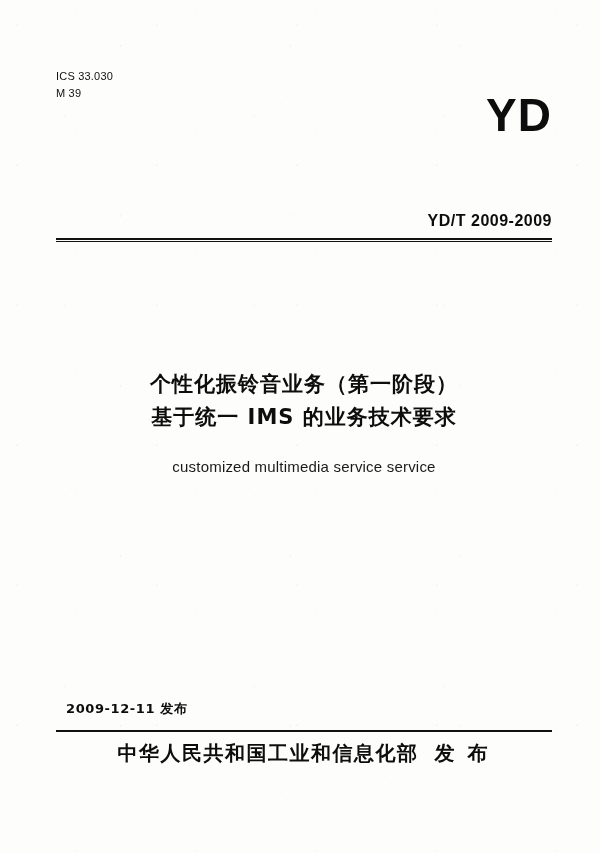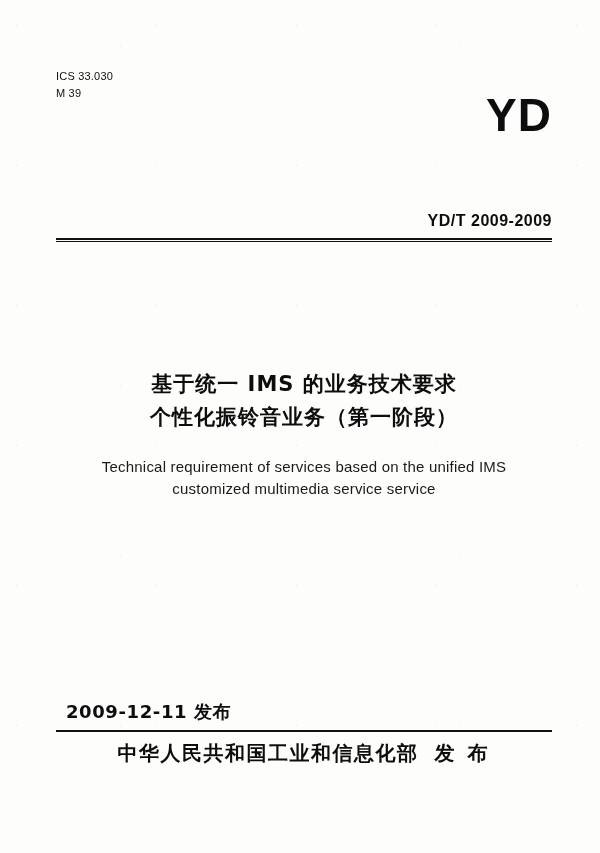--- a/index.html
+++ b/index.html
@@ -142,21 +142,21 @@
 
   
   .dates-row {
     position: absolute;
     top: 700px;
     left: 10px;
     right: 10px;
     display: flex;
     justify-content: space-between;
     font-family: "DejaVu Sans", sans-serif;
-    font-size: 18px;
+    font-size: 13px;
     font-weight: bold;
     letter-spacing: 0.6px;
     color: #0d0d0d;
   }
 
   
   .issuer {
     position: absolute;
     top: 740px;
     left: 0;
@@ -196,24 +196,23 @@
 
     <div class="yd-logo">YD</div>
 
 
     <div class="std-number">YD/T 2009-2009</div>
 
     <div class="rule-top"></div>
     <div class="rule-bottom"></div>
 
     <div class="doc-title">
+      <div class="cn-line">个性化振铃音业务（第一阶段）</div>
       <div class="cn-line">基于统一 IMS 的业务技术要求</div>
-      <div class="cn-line">个性化振铃音业务（第一阶段）</div>
       <div class="en-block">
-        <div class="en-line">Technical requirement of services based on the unified IMS</div>
         <div class="en-line">customized multimedia service service</div>
       </div>
     </div>
 
     <div class="dates-row">
       <div>2009-12-11 发布</div>
     </div>
 
     <div class="rule-foot"></div>
 

